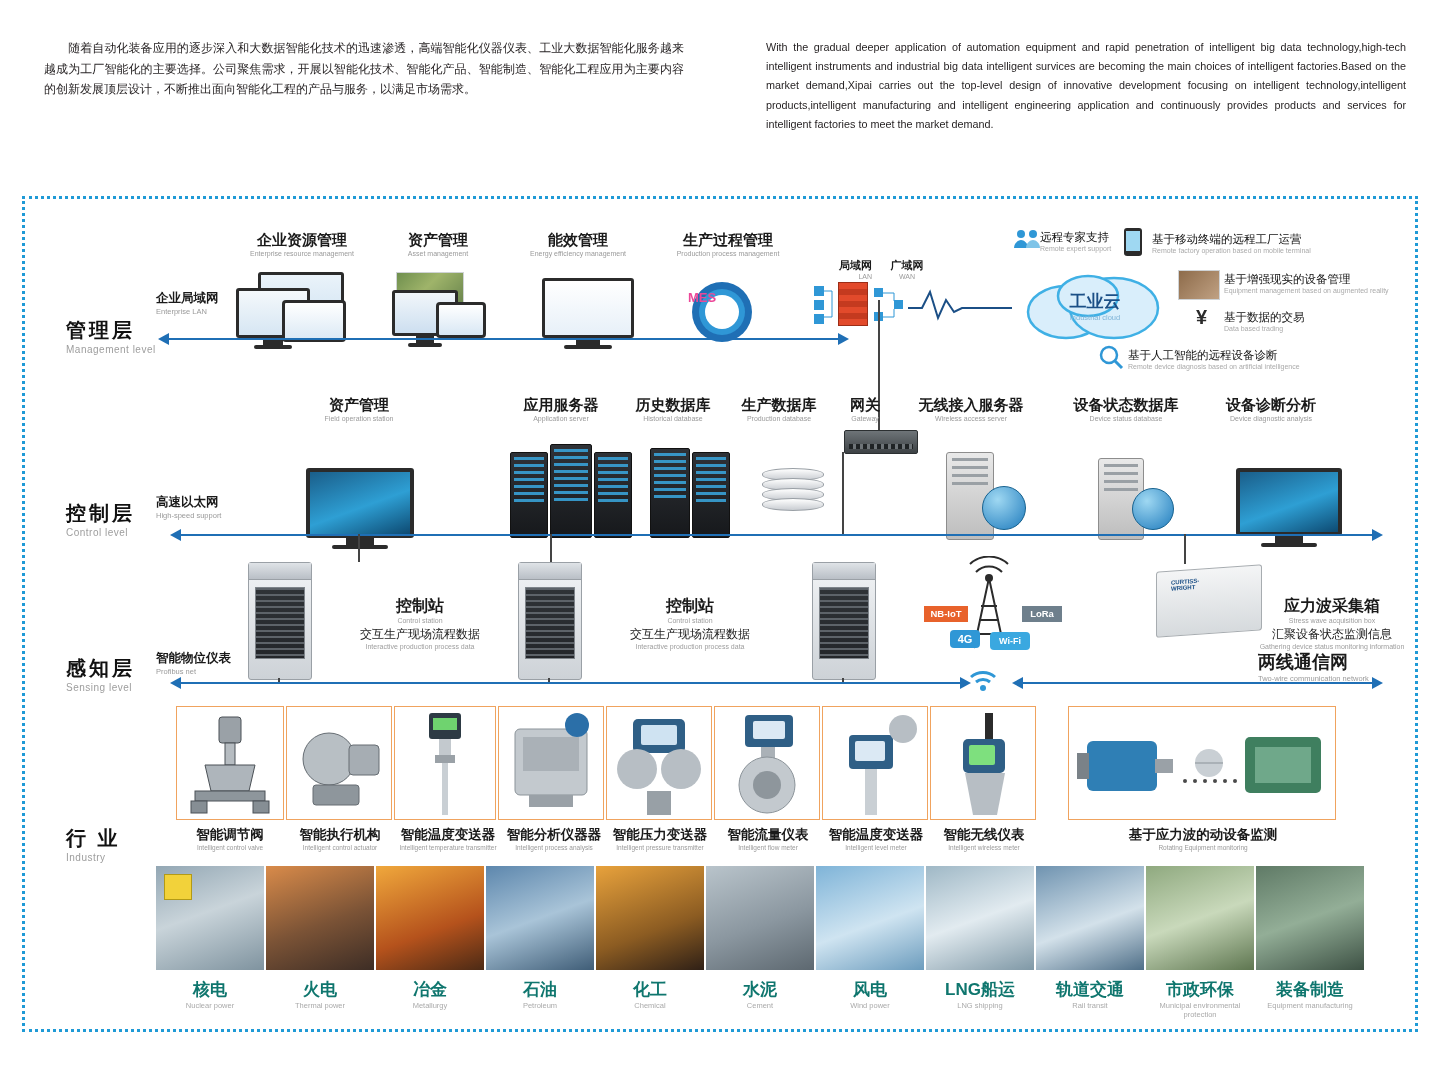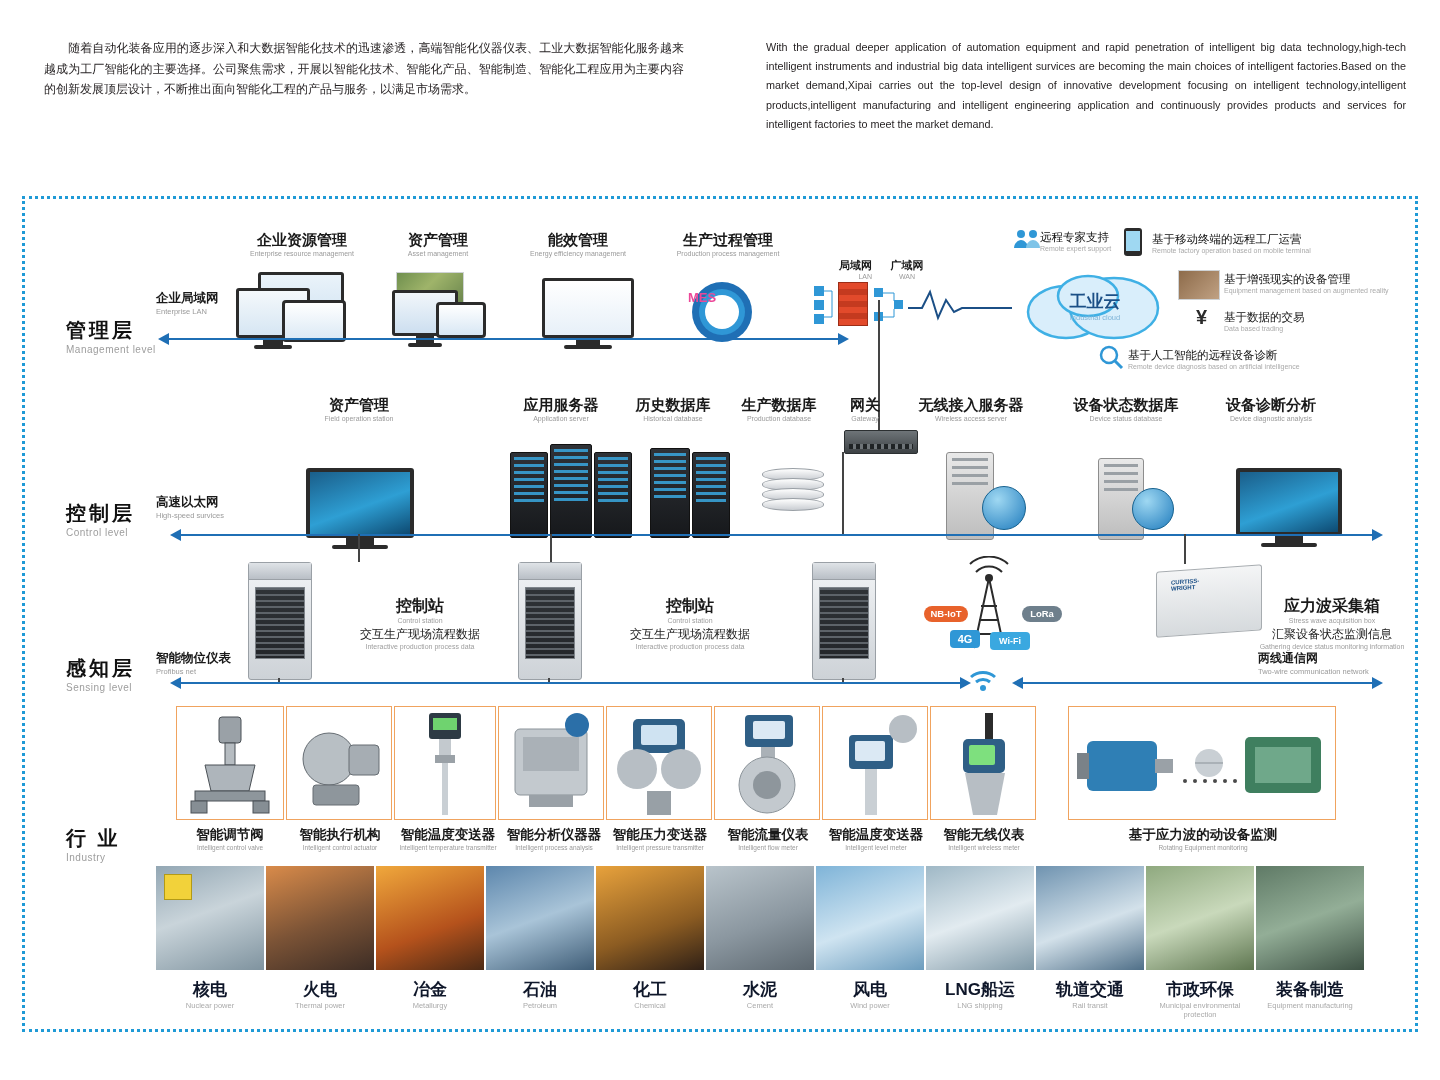--- a/index.html
+++ b/index.html
@@ -47,27 +47,27 @@
      repeating-linear-gradient(180deg,#5d6369 0 2px,transparent 2px 6px),
      linear-gradient(180deg,#2f3337,#23262a);border:1px solid #7e848a;}
 
   .cloudbox{position:absolute;}
 
   .photo{position:absolute;background-size:cover;border:1px solid #cfd3d6;}
   .pbox{position:absolute;border:1px solid #f0a35e;box-sizing:border-box;background:#fff;}
 
   .ind-img{position:absolute;overflow:hidden;}
   .ind-cap{position:absolute;text-align:center;width:100px;}
-  .ind-cap .cn{font-size:17px;font-weight:bold;color:#0f172a;}
+  .ind-cap .cn{font-size:17px;font-weight:bold;color:#0f766e;}
   .ind-cap .en{font-size:7.5px;color:#aaa;}
 
   .badge{position:absolute;font-size:11.5px;color:#111;white-space:nowrap;}
   .badge .en{display:block;font-size:7px;color:#aaa;}
 
-  .tag{position:absolute;font-weight:bold;color:#fff;border-radius:8px;text-align:center;}
+  .tag{position:absolute;font-weight:bold;color:#fff;border-radius:0;text-align:center;}
 </style>
 </head>
 <body>
 
 <div class="intro cn">　　随着自动化装备应用的逐步深入和大数据智能化技术的迅速渗透，高端智能化仪器仪表、工业大数据智能化服务越来越成为工厂智能化的主要选择。公司聚焦需求，开展以智能化技术、智能化产品、智能制造、智能化工程应用为主要内容的创新发展顶层设计，不断推出面向智能化工程的产品与服务，以满足市场需求。</div>
 <div class="intro en">With the gradual deeper application of automation equipment and rapid penetration of intelligent big data technology,high-tech intelligent instruments and industrial big data intelligent survices are becoming the main choices of intelligent factories.Based on the market demand,Xipai carries out the top-level design of innovative development focusing on intelligent technology,intelligent products,intelligent manufacturing and  intelligent engineering application and continuously provides products and services for intelligent factories to meet the market demand.</div>
 
 <div class="frame"></div>
 
 <div class="level" style="left:66px;top:317px;">
@@ -360,21 +360,21 @@
 <div style="position:absolute;left:1132px;top:488px;width:40px;height:40px;border-radius:50%;background:radial-gradient(circle at 35% 30%,#9fd8f2,#1f7bbd);border:1px solid #15618f;"></div>
 
 <div class="monitor" style="left:1236px;top:468px;width:106px;">
   <div class="screen" style="height:60px;"></div>
     <div class="stand"></div>
     <div class="base"></div>
 </div>
 
 <div class="lbl" style="left:156px;top:494px;width:120px;text-align:left;">
   <span class="cn" style="font-size:12.5px;">高速以太网</span>
-  <span class="en" style="font-size:7.5px;">High-speed survices</span>
+  <span class="en" style="font-size:7.5px;">High-speed support</span>
 </div>
 <div class="hline" style="left:180px;top:534px;width:1192px;"></div>
 <div class="arrowL" style="left:170px;top:529px;"></div>
 <div class="arrowR" style="left:1372px;top:529px;"></div>
 
 <div class="vline" style="left:358px;top:534px;height:28px;"></div>
 <div class="vline" style="left:550px;top:534px;height:28px;"></div>
 <div class="vline" style="left:842px;top:452px;height:82px;"></div>
 <div class="vline" style="left:1184px;top:534px;height:30px;"></div>
 
@@ -440,21 +440,21 @@
 
 <div class="lbl" style="left:156px;top:650px;width:120px;text-align:left;">
   <span class="cn" style="font-size:12.5px;">智能物位仪表</span>
   <span class="en" style="font-size:7.5px;">Profibus net</span>
 </div>
 <div class="hline" style="left:180px;top:682px;width:780px;"></div>
 <div class="arrowL" style="left:170px;top:677px;"></div>
 <div class="arrowR" style="left:960px;top:677px;"></div>
 
 <div class="lbl" style="left:1258px;top:650px;width:160px;text-align:left;">
-  <span class="cn" style="font-size:12px;">两线通信网</span>
+  <span class="cn" style="font-size:18px;">两线通信网</span>
   <span class="en" style="font-size:7.5px;">Two-wire communication network</span>
 </div>
 <div class="hline" style="left:1022px;top:682px;width:350px;"></div>
 <div class="arrowL" style="left:1012px;top:677px;"></div>
 <div class="arrowR" style="left:1372px;top:677px;"></div>
 
 <div class="vline" style="left:278px;top:678px;height:4px;"></div>
 <div class="vline" style="left:548px;top:678px;height:4px;"></div>
 <div class="vline" style="left:842px;top:678px;height:4px;"></div>
 

